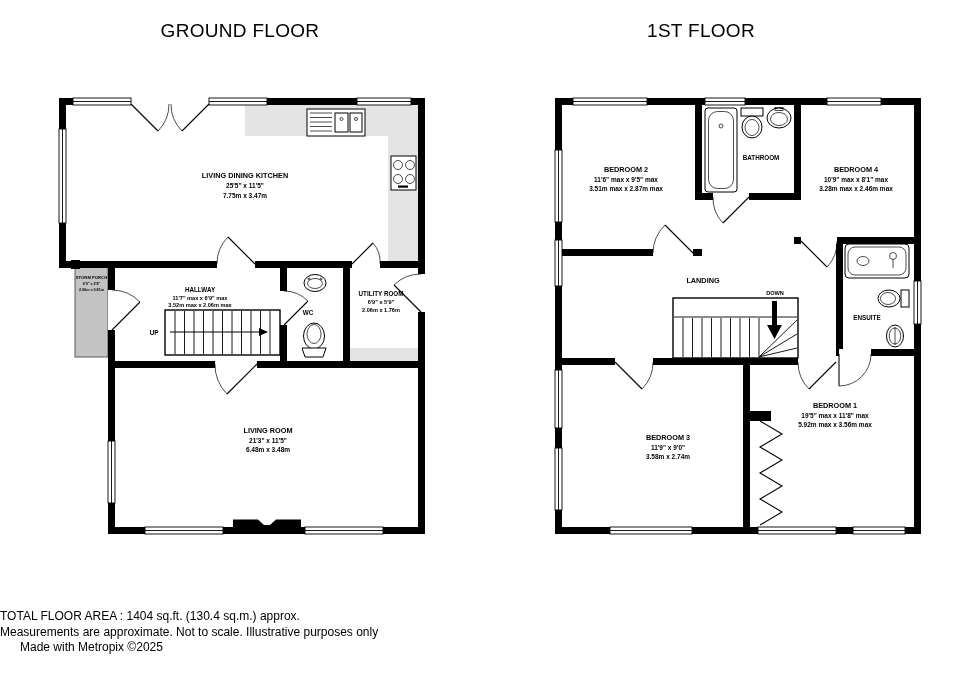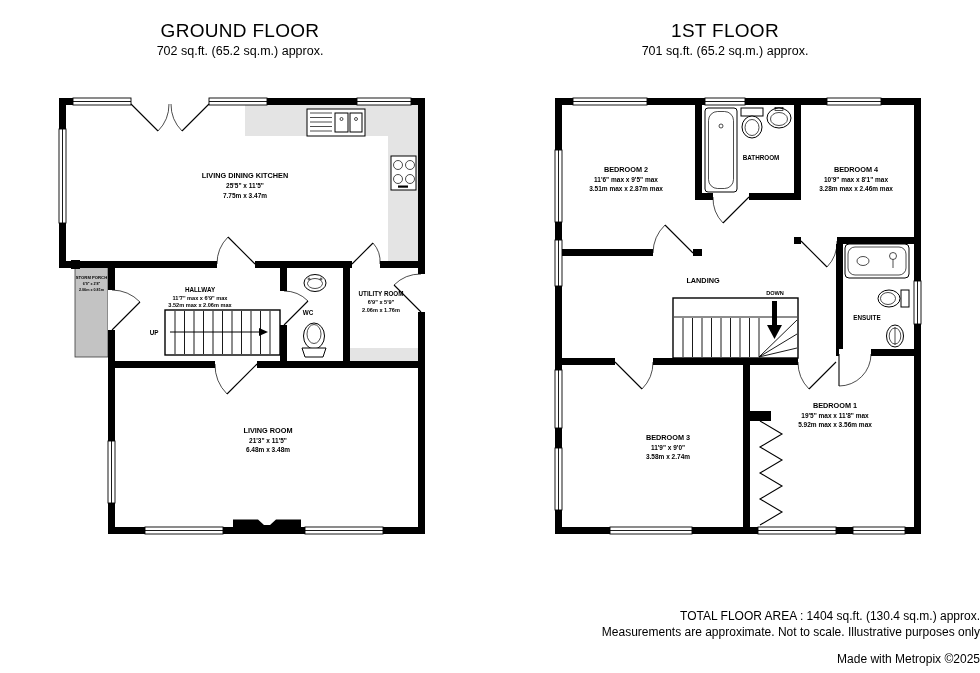--- a/index.html
+++ b/index.html
@@ -2,21 +2,21 @@
 <html><head>
 <meta charset="utf-8">
 <style>
   html,body{margin:0;padding:0;}
   body{width:980px;height:673px;background:#fff;position:relative;
        font-family:"Liberation Sans",sans-serif;color:#000;overflow:hidden;}
   .floor-header{position:absolute;text-align:center;color:#000;}
   .fh-title{font-size:19px;letter-spacing:.3px;}
   .fh-sub{font-size:12.5px;margin-top:2px;}
   .plan{position:absolute;}
-  .footer{position:absolute;left:0;top:609px;width:980px;text-align:right;}
+  .footer{position:absolute;left:0;top:609px;width:980px;text-align:left;}
   .f-total{font-size:12px;}
   .f-small{font-size:12px;margin-top:2px;line-height:1.25;}
 
   svg .wall{fill:#000;}
   svg .open{fill:#fff;}
   svg .win{fill:#fff;stroke:#000;stroke-width:.9;}
   svg .winline{stroke:#000;stroke-width:.9;}
   svg .fix{fill:#fff;stroke:#000;stroke-width:1;}
   svg .fin{fill:none;stroke:#000;stroke-width:.7;}
   svg .leaf{stroke:#000;stroke-width:1.1;}
@@ -32,26 +32,24 @@
   text.sm{font-size:6.3px;}
   text.xs{font-size:5.6px;}
   text.tn{font-size:4.2px;}
   text.td{font-size:3.7px;}
 </style>
 </head>
 <body>
 
 <div class="floor-header" style="left:55px;top:20px;width:370px;">
   <div class="fh-title">GROUND FLOOR</div>
-  <div class="fh-sub">702 sq.ft. (65.2 sq.m.) approx.</div>
 </div>
 
-<div class="floor-header" style="left:540px;top:20px;width:370px;">
+<div class="floor-header" style="left:516px;top:20px;width:370px;">
   <div class="fh-title">1ST FLOOR</div>
-  <div class="fh-sub">701 sq.ft. (65.2 sq.m.) approx.</div>
 </div>
 
 <svg class="plan" style="left:57px;top:96px;" width="370" height="440" viewBox="0 0 370 440">
 
   <g>
     <rect class="counter" x="188" y="9" width="173" height="31"></rect>
     <rect class="counter" x="331" y="9" width="30" height="156"></rect>
   </g>
 
   <g>
@@ -345,14 +343,14 @@
   <g>
     <text class="rn" x="282" y="312">BEDROOM 1</text>
     <text class="rd" x="282" y="321.5">19'5" max x 11'8" max</text>
     <text class="rd" x="282" y="331">5.92m max x 3.56m max</text>
   </g>
 </svg>
 
 <div class="footer">
   <div class="f-total">TOTAL FLOOR AREA : 1404 sq.ft. (130.4 sq.m.) approx.</div>
   <div class="f-small">Measurements are approximate.  Not to scale.  Illustrative purposes only</div>
-  <div class="f-small" style="margin-top:12px;">Made with Metropix ©2025</div>
+  <div class="f-small" style="margin-top:0;padding-left:20px;">Made with Metropix ©2025</div>
 </div>
 
 </body></html>

